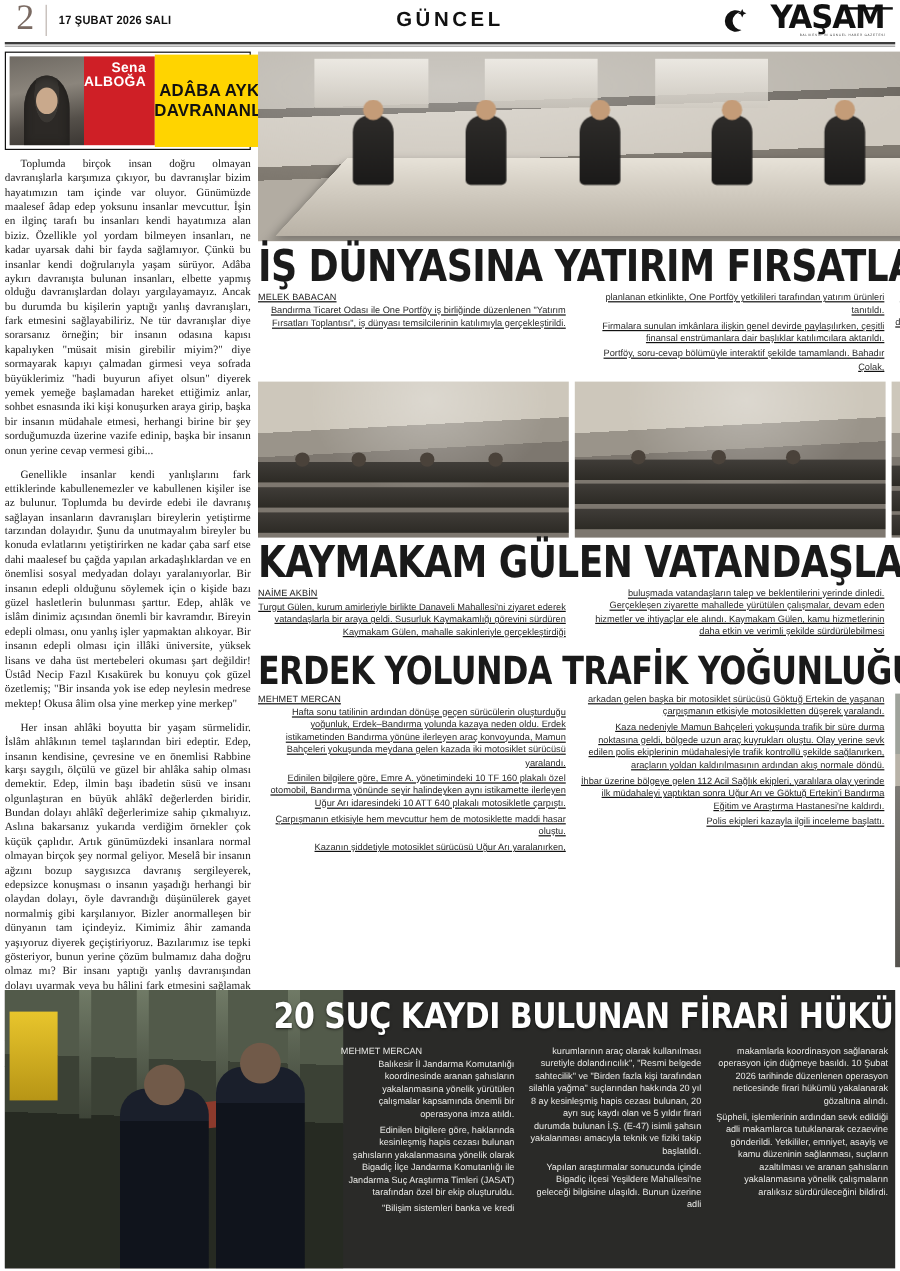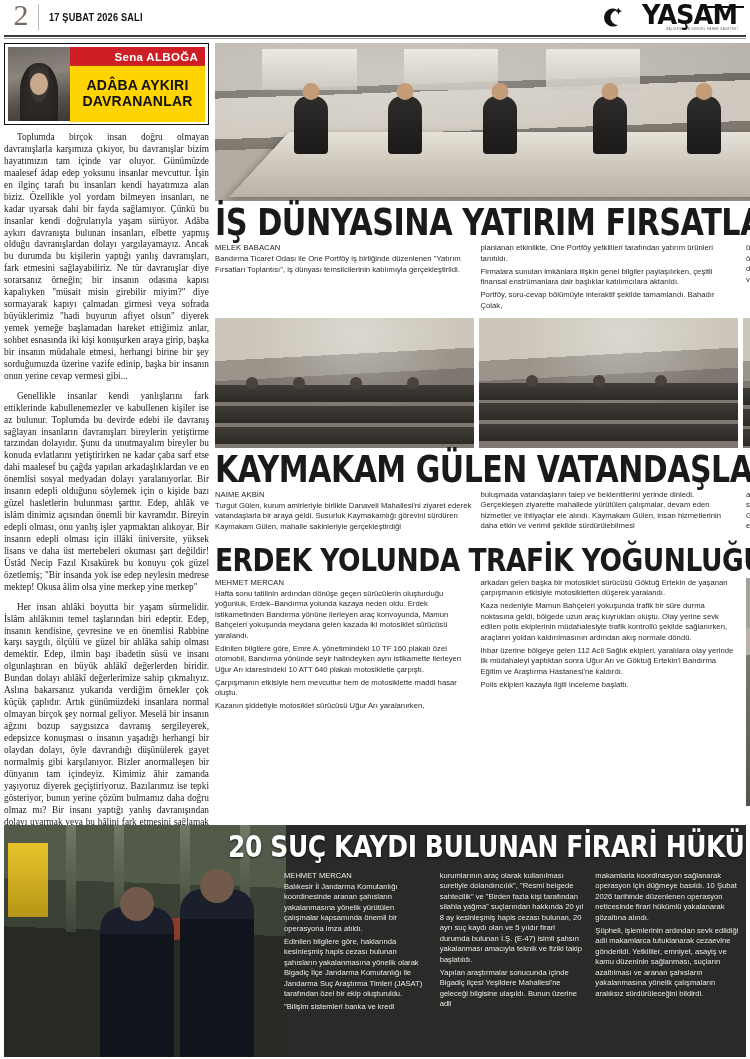--- a/index.html
+++ b/index.html
@@ -106,21 +106,21 @@
   .colm-photo::after{
     content:""; position:absolute; left:12px; top:16px; width:38px; height:58px;
     border-radius:48% 48% 0 0;
     background:radial-gradient(ellipse at 50% 28%, #3a3733 0 38%, #2c2926 39% 100%);
     box-shadow:inset 0 0 8px #1d1b19;
   }
   .colm-photo::before{
     content:""; position:absolute; left:22px; top:26px; width:18px; height:22px;
     border-radius:50%; background:#c9a98c; z-index:2;
   }
-  .colm-titles { flex:1; display:flex; flex-direction:column;border-radius:19px; }
+  .colm-titles { flex:1; display:flex; flex-direction:row;border-radius:19px; }
   .colm-name {
     background:#cf1f26; color:#fff;
     font-weight:bold; font-size:11.5px;
     text-align:right; padding:4px 7px 4px 0;
     letter-spacing:.3px;
   }
   .colm-head {
     background:#ffd400; color:#111;
     flex:1; display:flex; flex-direction:column;
     align-items:center; justify-content:center;
@@ -151,25 +151,25 @@
   .hl-1 { font-size:30px; transform:scaleX(1.01) scaleY(1.22); transform-origin:left top; }
   .hl-2 { font-size:30px; transform:scaleX(1.0) scaleY(1.22); transform-origin:left top; }
   .hl-3 { font-size:26.5px; transform:scaleX(1.0) scaleY(1.22); transform-origin:left top; }
   .hl-wrap { height:31px; overflow:visible; margin:5px 0 6px; }
   .hl-wrap-3 { height:28px; overflow:visible; margin:5px 0 6px; }
 
   .byline {
     font-size:7.6px; color:#222; margin-bottom:2px; letter-spacing:.1px;
   }
   .atext {
-    font-size:7.7px; line-height:1.365; color:#2a2a2a; text-align:left;
+    font-size:7.7px; line-height:1.365; color:#2a2a2a; text-align:right;
   }
   .atext p { margin:0 0 2.5px 0; }
   .cols3 { display:flex; gap:9px; }
-  .cols3 > div { flex:1; }
+  .cols3 > div { flex:1;text-decoration:underline; }
 
   
   .photo { position:relative; overflow:hidden; background:#8a8a86; }
   .ph-meet {
     height:158px;
     background:
       radial-gradient(ellipse at 20% 18%, rgba(255,255,255,.28), transparent 45%),
       linear-gradient(178deg,#b9b4ab 0 26%, #6d6861 26% 30%, #cfc9bf 30% 52%, #7e786f 52% 58%, #b2aca2 58% 100%);
   }
   .ph-meet .tbl {
@@ -238,21 +238,21 @@
     letter-spacing:-.4px; white-space:nowrap;
     transform:scaleY(1.18); transform-origin:left center;
     text-shadow:0 1px 2px rgba(0,0,0,.7);
   }
   .bot-body {
     position:absolute; left:280px; right:6px; top:46px; bottom:4px;
     display:flex; gap:11px;
     color:#e9e9e6;
   }
   .bot-body > div { flex:1; }
-  .bot-text { font-size:7.6px; line-height:1.38; }
+  .bot-text { font-size:7.6px; line-height:1.38;text-align:right; }
   .bot-text p { margin:0 0 2.5px 0; }
   .bot-byline { font-size:7.6px; margin-bottom:2px; }
 
   .bot-photo {
     position:absolute; left:0; top:0; width:282px; height:232px;
     background:
       linear-gradient(182deg,#525a4a 0 26%, #3b4135 26% 46%, #262a22 46% 100%);
     overflow:hidden;
   }
   .bot-photo .tree {
@@ -277,20 +277,21 @@
     background:#8c3a2c; transform:skewY(-6deg);
   }
 </style>
 </head>
 <body>
 
 <div class="masthead">
   <div class="page-num">2</div>
   <div class="mh-rule"></div>
   <div class="mh-date">17 ŞUBAT 2026 SALI</div>
+  <div class="mh-section">GÜNCEL</div>
   <div class="mh-logo">
     <span class="logo-moon">
       <svg width="26" height="26" viewBox="0 0 26 26">
         <path d="M20 6 A9 9 0 1 0 20 21 A7.4 7.4 0 1 1 20 6 Z" fill="#111"></path>
         <path d="M20.5 3.5 l1.1 2.4 l2.4 1.1 l-2.4 1.1 l-1.1 2.4 l-1.1-2.4 l-2.4-1.1 l2.4-1.1 Z" fill="#111"></path>
       </svg>
     </span>
     <span class="logo-stack">
       <span class="logo-word">YAŞAM</span>
       <span class="logo-sub">BALIKESİR'İN GÜNCEL HABER GAZETESİ</span>
@@ -343,21 +344,21 @@
     <div class="cols3">
       <div>
         <div class="byline">MELEK BABACAN</div>
         <div class="atext">
           <p>Bandırma Ticaret Odası ile One Portföy iş birliğinde düzenlenen "Yatırım Fırsatları Toplantısı", iş dünyası temsilcilerinin katılımıyla gerçekleştirildi.</p>
         </div>
       </div>
       <div>
         <div class="atext">
           <p>planlanan etkinlikte, One Portföy yetkilileri tarafından yatırım ürünleri tanıtıldı.</p>
-          <p>Firmalara sunulan imkânlara ilişkin genel bilgiler paylaşılırken, çeşitli finansal enstrümanlara dair başlıklar katılımcılara aktarıldı.</p>
+          <p>Firmalara sunulan imkânlara ilişkin genel devirde paylaşılırken, çeşitli finansal enstrümanlara dair başlıklar katılımcılara aktarıldı.</p>
           <p>Portföy, soru-cevap bölümüyle interaktif şekilde tamamlandı. Bahadır Çolak,</p>
         </div>
       </div>
       <div>
         <div class="atext">
           <p>üyelerin finansal enstrümanlara ilişkin güncel ve doğru bilgilere ulaşmasını önemsediklerini belirterek, bilgilendirme toplantılarının belirli aralıklarla devam edeceğini ifade etti. Çolak ayrıca programa katılım sağlayan üyelere ve katkılarından dolayı One Portföy yetkililerine teşekkür etti.</p>
         </div>
       </div>
     </div>
 
@@ -391,21 +392,21 @@
     </div>
     <div class="cols3">
       <div>
         <div class="byline">NAİME AKBİN</div>
         <div class="atext">
           <p>Turgut Gülen, kurum amirleriyle birlikte Danaveli Mahallesi'ni ziyaret ederek vatandaşlarla bir araya geldi. Susurluk Kaymakamlığı görevini sürdüren Kaymakam Gülen, mahalle sakinleriyle gerçekleştirdiği</p>
         </div>
       </div>
       <div>
         <div class="atext">
-          <p>buluşmada vatandaşların talep ve beklentilerini yerinde dinledi. Gerçekleşen ziyarette mahallede yürütülen çalışmalar, devam eden hizmetler ve ihtiyaçlar ele alındı. Kaymakam Gülen, insan hizmetlerinin daha etkin ve verimli şekilde sürdürülebilmesi</p>
+          <p>buluşmada vatandaşların talep ve beklentilerini yerinde dinledi. Gerçekleşen ziyarette mahallede yürütülen çalışmalar, devam eden hizmetler ve ihtiyaçlar ele alındı. Kaymakam Gülen, kamu hizmetlerinin daha etkin ve verimli şekilde sürdürülebilmesi</p>
         </div>
       </div>
       <div>
         <div class="atext">
           <p>adına sahadaki temasların büyük önem taşıdığını vurguladı. Ziyaret sonunda mahalle halkına misafirperverlikleri dolayısıyla teşekkür eden Gülen, kamu kurumlarının vatandaşlarla iletişim halinde olmaya devam edeceğini ifade etti.</p>
         </div>
       </div>
     </div>
 
     <div class="hl-wrap-3" style="margin-top:9px">

